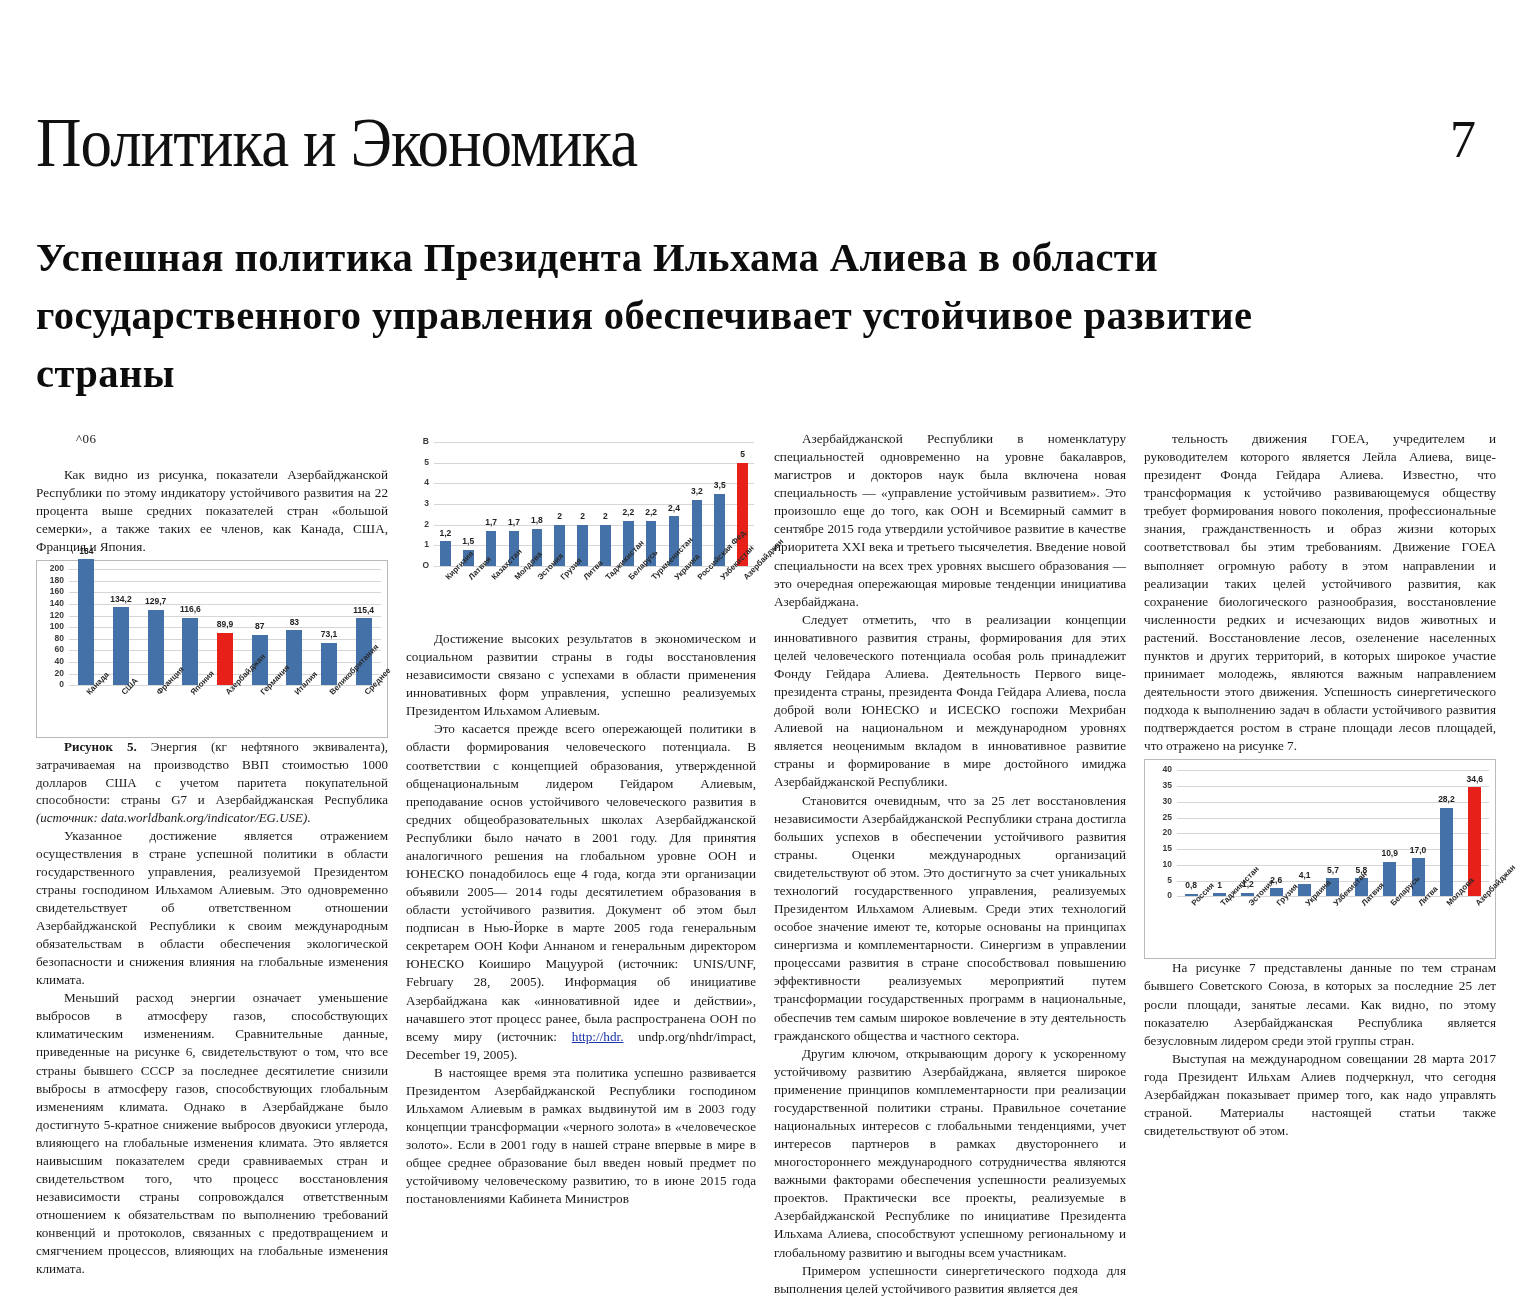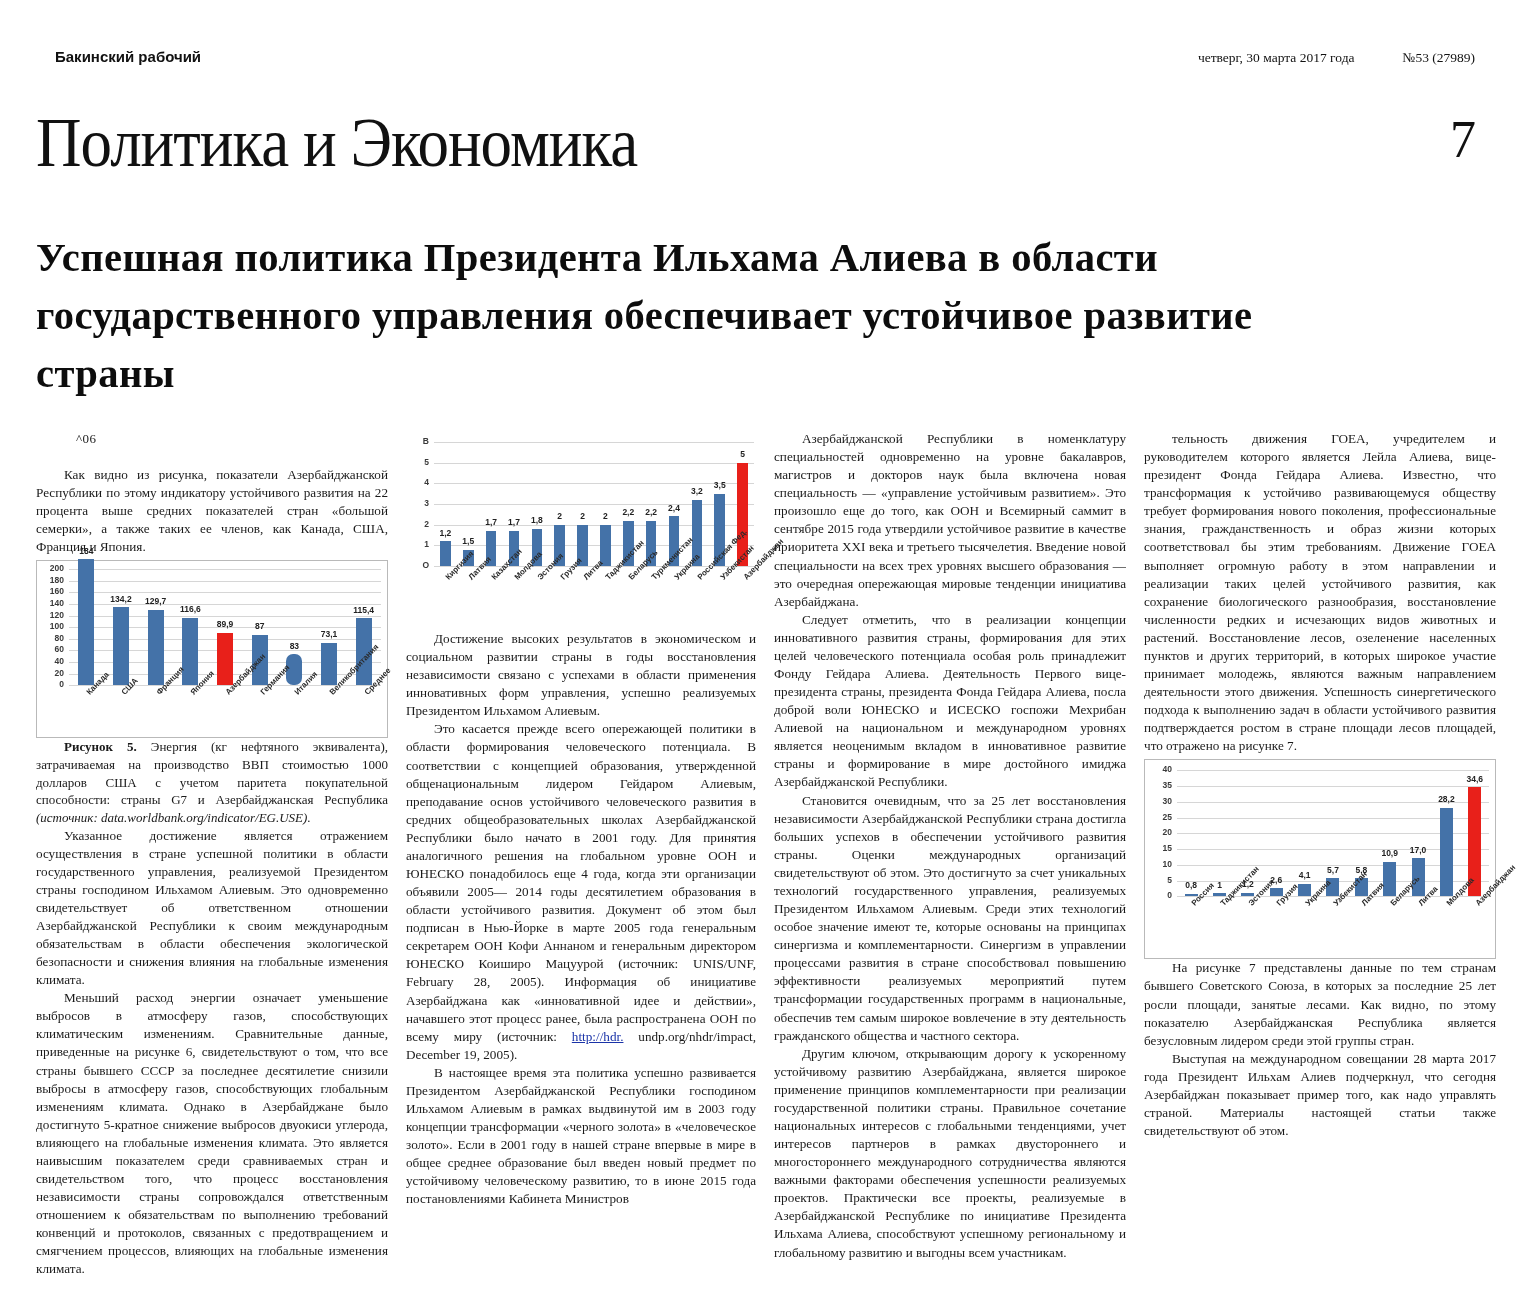--- a/index.html
+++ b/index.html
@@ -239,27 +239,20 @@
     line-height: 1.45;
     font-weight: bold;
   }
   .sign-name { letter-spacing: 0.4px; }
 </style>
 </head>
 <body>
 
 <div class="page">
 
-  <div class="masthead">
-    <div class="masthead-name">Бакинский рабочий</div>
-    <div class="masthead-right">
-      <div class="masthead-date">четверг, 30 марта 2017 года</div>
-      <div class="masthead-issue">№53 (27989)</div>
-    </div>
-  </div>
 
   <div class="section-title">Политика и Экономика</div>
   <div class="page-number">7</div>
 
   <div class="headline">Успешная политика Президента Ильхама Алиева в области государственного управления обеспечивает устойчивое развитие страны</div>
 
   <div class="col" id="col1">
     <div class="tiny-note">^06</div>
     <p>Как видно из рисунка, показатели Азербайджанской Республики по этому индикатору устойчивого развития на 22 процента выше средних показателей стран «большой семерки», а также таких ее членов, как Канада, США, Франция и Япония.</p>
 
@@ -316,21 +309,21 @@
               <div class="bar hl" style="height: 52.142px;">
                 <div class="bar-label">89,9</div>
               </div>
             </div>
             <div class="bar-slot">
               <div class="bar" style="height: 50.46px;">
                 <div class="bar-label">87</div>
               </div>
             </div>
             <div class="bar-slot">
-              <div class="bar" style="height: 31px; border-radius: 7px;">
+              <div class="bar" style="height: 55px;">
                 <div class="bar-label">83</div>
               </div>
             </div>
             <div class="bar-slot">
               <div class="bar" style="height: 42.398px;">
                 <div class="bar-label">73,1</div>
               </div>
             </div>
             <div class="bar-slot">
               <div class="bar" style="height: 66.932px;">
@@ -521,20 +514,21 @@
     <p>Достижение высоких результатов в экономическом и социальном развитии страны в годы восстановления независимости связано с успехами в области применения инновативных форм управления, успешно реализуемых Президентом Ильхамом Алиевым.</p>
     <p><span>Это касается прежде всего опережающей политики в области формирования человеческого потенциала. В соответствии с концепцией образования, утвержденной общенациональным лидером Гейдаром Алиевым, преподавание основ устойчивого человеческого развития в средних общеобразовательных школах Азербайджанской Республики было начато в 2001 году. Для принятия аналогичного решения на глобальном уровне ООН и ЮНЕСКО понадобилось еще 4 года, когда эти организации объявили 2005— 2014 годы десятилетием образования в области устойчивого развития. Документ об этом был подписан в Нью-Йорке в марте 2005 года генеральным секретарем ООН Кофи Аннаном и генеральным директором ЮНЕСКО Коиширо Мацуурой (источник: UNIS/UNF, February 28, 2005). Информация об инициативе Азербайджана как «инновативной идее и действии», начавшего этот процесс ранее, была распространена ООН по всему миру (источник: </span><a class="inline-link" href="#">http://hdr.</a><span> undp.org/nhdr/impact, December 19, 2005).</span></p>
     <p>В настоящее время эта политика успешно развивается Президентом Азербайджанской Республики господином Ильхамом Алиевым в рамках выдвинутой им в 2003 году концепции трансформации «черного золота» в «человеческое золото». Если в 2001 году в нашей стране впервые в мире в общее среднее образование был введен новый предмет по устойчивому человеческому развитию, то в июне 2015 года постановлениями Кабинета Министров</p>
   </div>
 
   <div class="col" id="col3">
     <p>Азербайджанской Республики в номенклатуру специальностей одновременно на уровне бакалавров, магистров и докторов наук была включена новая специальность — «управление устойчивым развитием». Это произошло еще до того, как ООН и Всемирный саммит в сентябре 2015 года утвердили устойчивое развитие в качестве приоритета XXI века и третьего тысячелетия. Введение новой специальности на всех трех уровнях высшего образования — это очередная опережающая мировые тенденции инициатива Азербайджана.</p>
     <p>Следует отметить, что в реализации концепции инновативного развития страны, формирования для этих целей человеческого потенциала особая роль принадлежит Фонду Гейдара Алиева. Деятельность Первого вице-президента страны, президента Фонда Гейдара Алиева, посла доброй воли ЮНЕСКО и ИСЕСКО госпожи Мехрибан Алиевой на национальном и международном уровнях является неоценимым вкладом в инновативное развитие страны и формирование в мире достойного имиджа Азербайджанской Республики.</p>
     <p>Становится очевидным, что за 25 лет восстановления независимости Азербайджанской Республики страна достигла больших успехов в обеспечении устойчивого развития страны. Оценки международных организаций свидетельствуют об этом. Это достигнуто за счет уникальных технологий государственного управления, реализуемых Президентом Ильхамом Алиевым. Среди этих технологий особое значение имеют те, которые основаны на принципах синергизма и комплементарности. Синергизм в управлении процессами развития в стране способствовал повышению эффективности реализуемых мероприятий путем трансформации государственных программ в национальные, обеспечив тем самым широкое вовлечение в эту деятельность гражданского общества и частного сектора.</p>
     <p>Другим ключом, открывающим дорогу к ускоренному устойчивому развитию Азербайджана, является широкое применение принципов комплементарности при реализации государственной политики страны. Правильное сочетание национальных интересов с глобальными тенденциями, учет интересов партнеров в рамках двустороннего и многостороннего международного сотрудничества являются важными факторами обеспечения успешности реализуемых проектов. Практически все проекты, реализуемые в Азербайджанской Республике по инициативе Президента Ильхама Алиева, способствуют успешному региональному и глобальному развитию и выгодны всем участникам.</p>
+    <p>Примером успешности синергетического подхода для выполнения целей устойчивого развития является дея</p>
   </div>
 
   <div class="col" id="col4">
     <p>тельность движения ГОЕА, учредителем и руководителем которого является Лейла Алиева, вице-президент Фонда Гейдара Алиева. Известно, что трансформация к устойчиво развивающемуся обществу требует формирования нового поколения, профессиональные знания, гражданственность и образ жизни которых соответствовал бы этим требованиям. Движение ГОЕА выполняет огромную работу в этом направлении и реализации таких целей устойчивого развития, как сохранение биологического разнообразия, восстановление численности редких и исчезающих видов животных и растений. Восстановление лесов, озеленение населенных пунктов и других территорий, в которых широкое участие принимает молодежь, являются важным направлением деятельности этого движения. Успешность синергетического подхода к выполнению задач в области устойчивого развития подтверждается ростом в стране площади лесов площадей, что отражено на рисунке 7.</p>
 
     <div class="chart-box" id="fig7">
       <div class="chart-inner" style="position:absolute;left:0;top:0;right:0;bottom:0;">
         <div class="yaxis" id="fig7-y">
             <div class="ytick" style="top: 136px;">0</div>
             <div class="ytick" style="top: 120.25px;">5</div>

